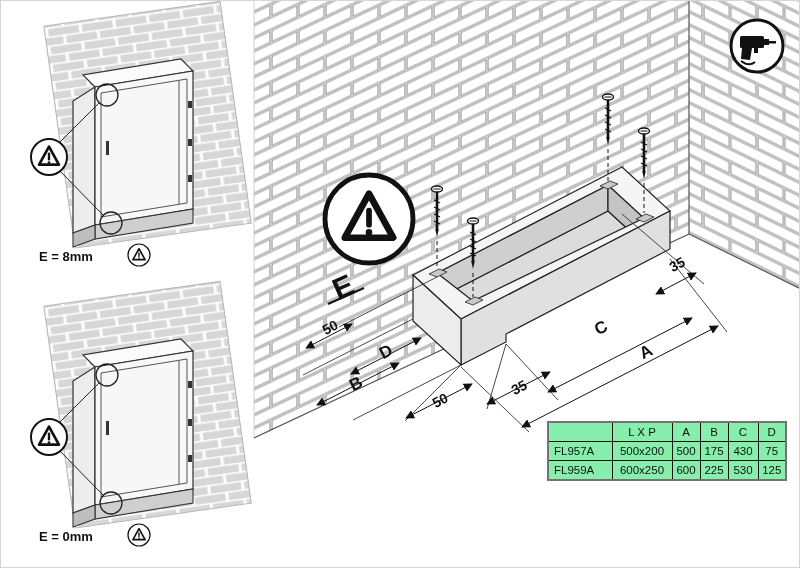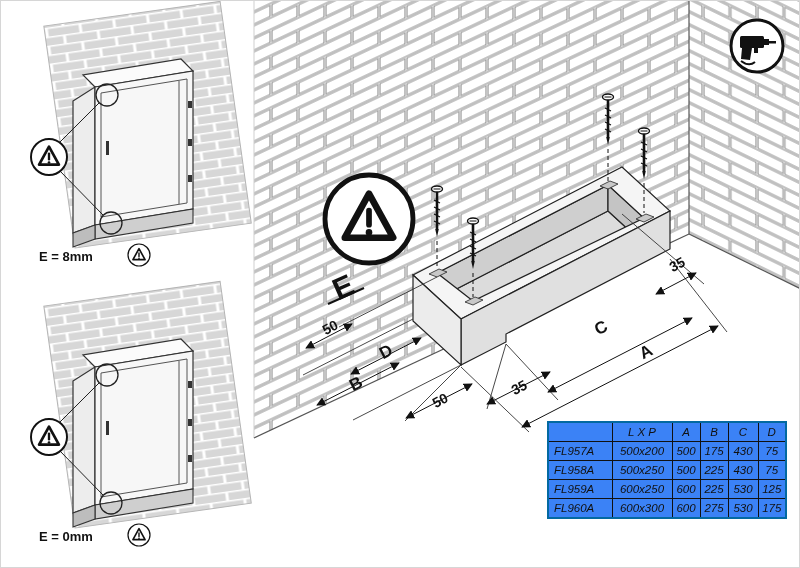--- a/index.html
+++ b/index.html
@@ -6,22 +6,22 @@
   .page{position:relative;width:800px;height:568px;background:#ffffff;overflow:hidden;
         font-family:"Liberation Sans",sans-serif;border:1px solid #d6d6d6;box-sizing:border-box;}
   svg text{fill:#111;}
   .plabel{font:bold 13px "Liberation Sans",sans-serif;}
   .dimletter{font:bold 17px "Liberation Sans",sans-serif;text-anchor:middle;}
   .dimnum{font:bold 14px "Liberation Sans",sans-serif;text-anchor:middle;}
   .dimbig{font:bold 30px "Liberation Sans",sans-serif;text-anchor:middle;}
   .dimline{stroke:#111;stroke-width:1;}
   .extline{stroke:#333;stroke-width:0.9;}
   .dash{stroke:#111;stroke-width:1;stroke-dasharray:4 3;}
-  .dim-table{position:absolute;left:546px;top:420px;border-collapse:collapse;background:#3b82f6;
-             font-size:11.5px;color:#111;table-layout:fixed;border:2px solid #0369a1;font-style:italic;}
+  .dim-table{position:absolute;left:546px;top:420px;border-collapse:collapse;background:#86efac;
+             font-size:11.5px;color:#111;table-layout:fixed;border:2px solid #737373;}
   .dim-table th,.dim-table td{border:1px solid #111;padding:1px 3px;height:16px;
              text-align:center;font-weight:normal;overflow:hidden;white-space:nowrap;}
   .dim-table td.ref{text-align:left;padding-left:5px;margin-left:16px;}
 </style>
 </head>
 <body>
 
 <div class="page">
 
 <svg width="800" height="568" viewBox="0 0 800 568">
@@ -212,39 +212,23 @@
   <tbody>
     <tr>
       <td class="ref">FL957A</td>
       <td>500x200</td>
       <td>500</td>
       <td>175</td>
       <td>430</td>
       <td>75</td>
     </tr>
     <tr>
-      <td class="ref">FL958A</td>
-      <td>500x250</td>
-      <td>500</td>
-      <td>225</td>
-      <td>430</td>
-      <td>75</td>
-    </tr>
-    <tr>
       <td class="ref">FL959A</td>
       <td>600x250</td>
       <td>600</td>
       <td>225</td>
       <td>530</td>
       <td>125</td>
     </tr>
-    <tr>
-      <td class="ref">FL960A</td>
-      <td>600x300</td>
-      <td>600</td>
-      <td>275</td>
-      <td>530</td>
-      <td>175</td>
-    </tr>
   </tbody>
 </table>
 
 </div>
 
 </body></html>

